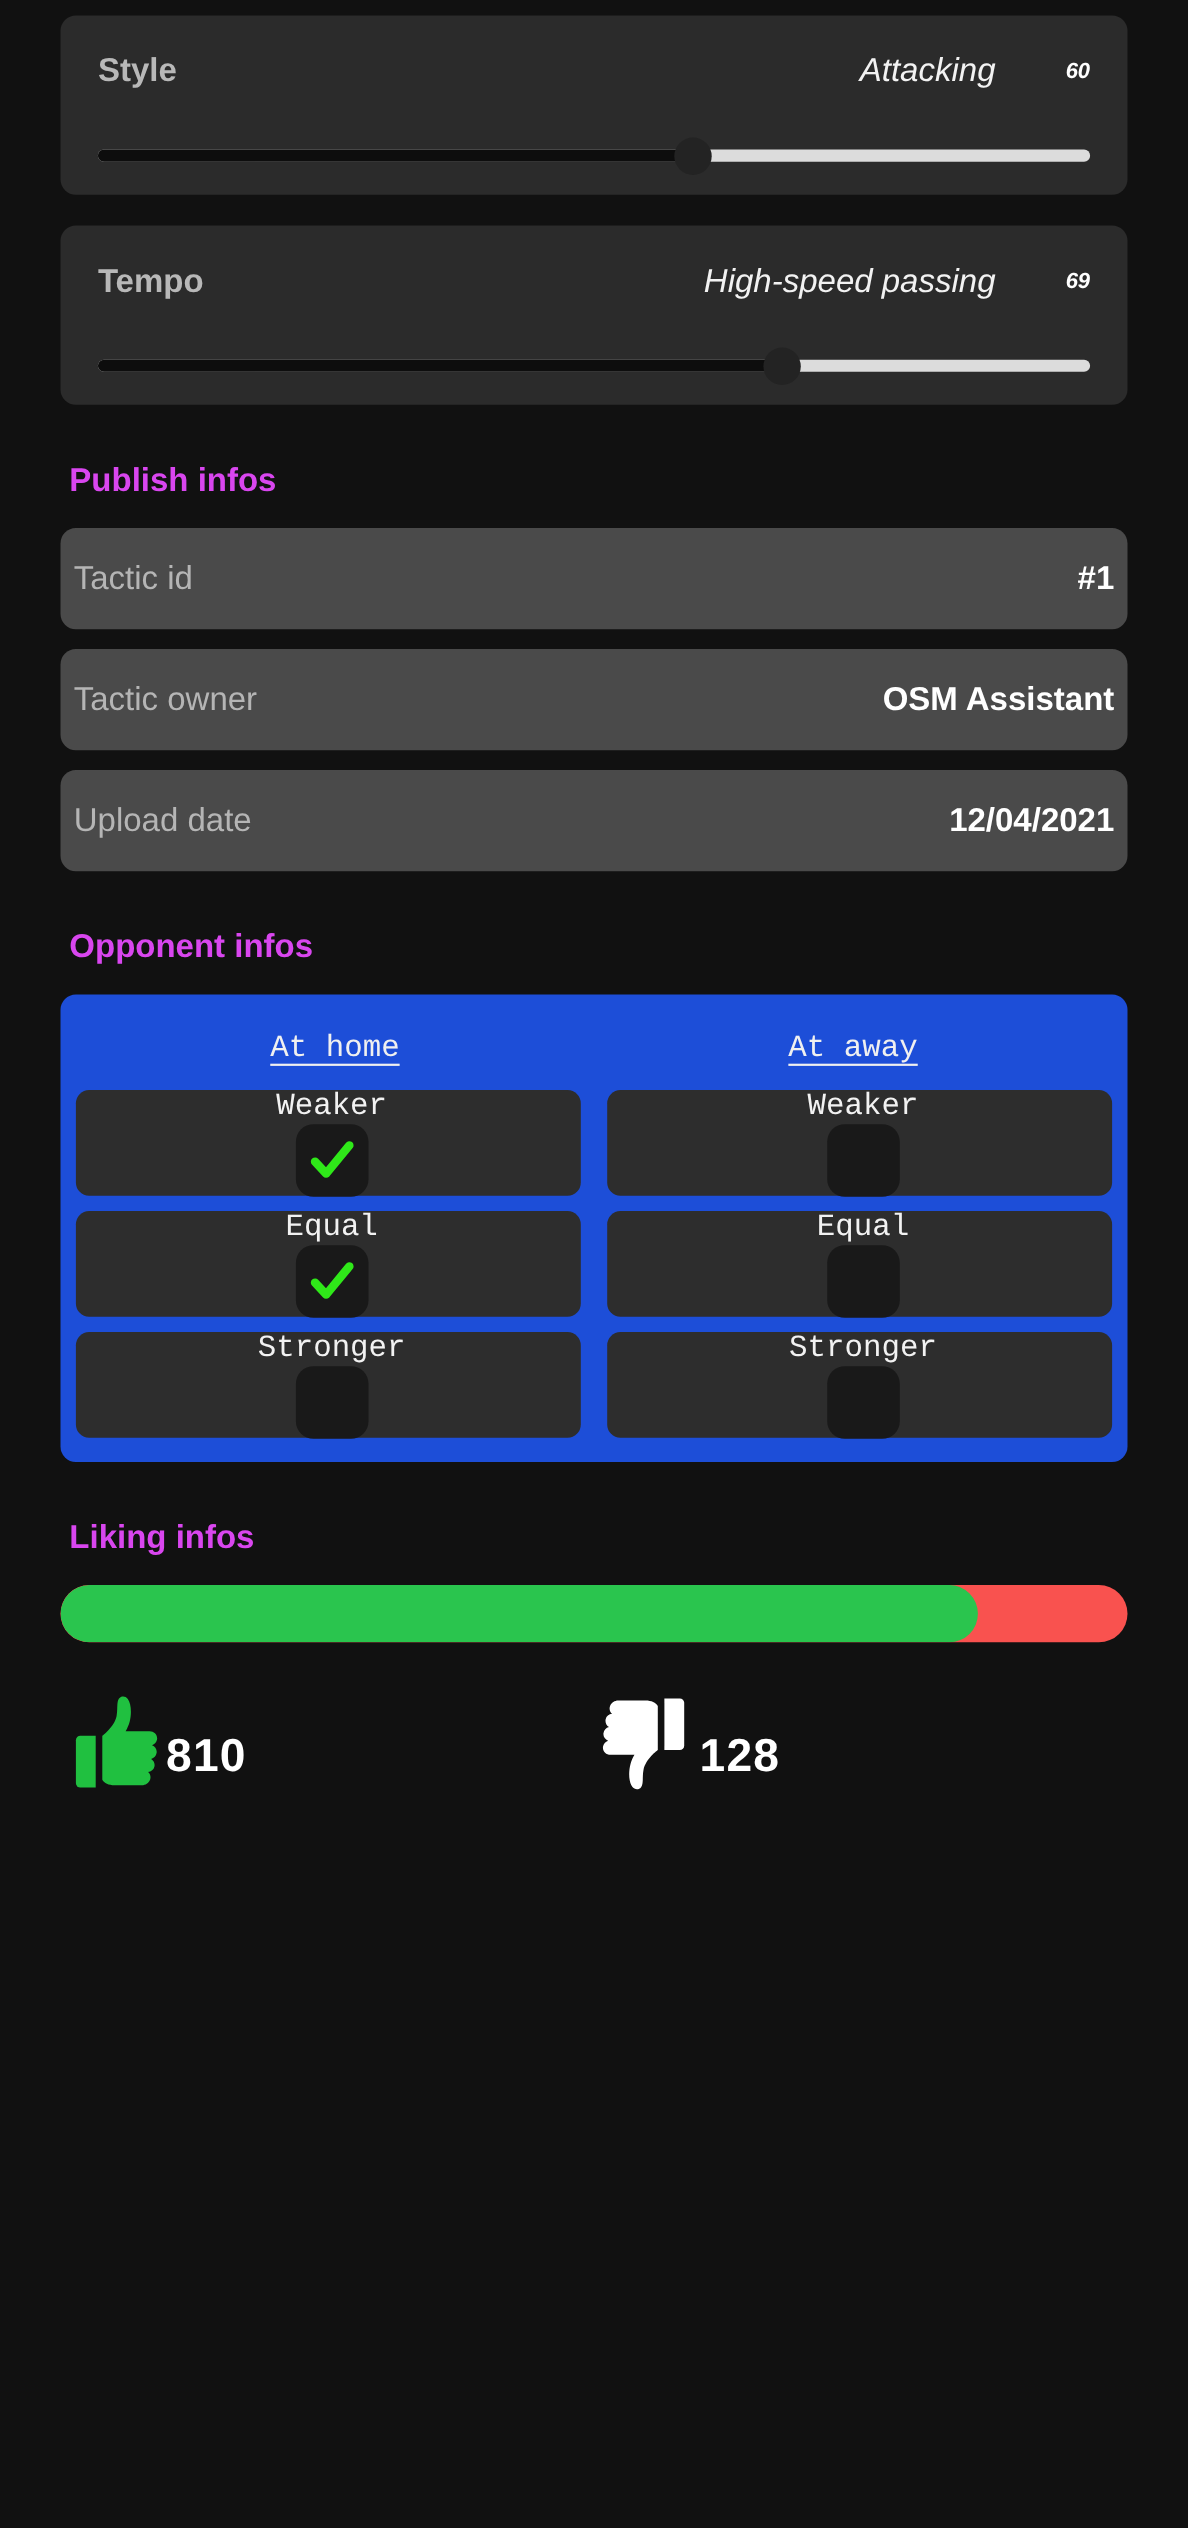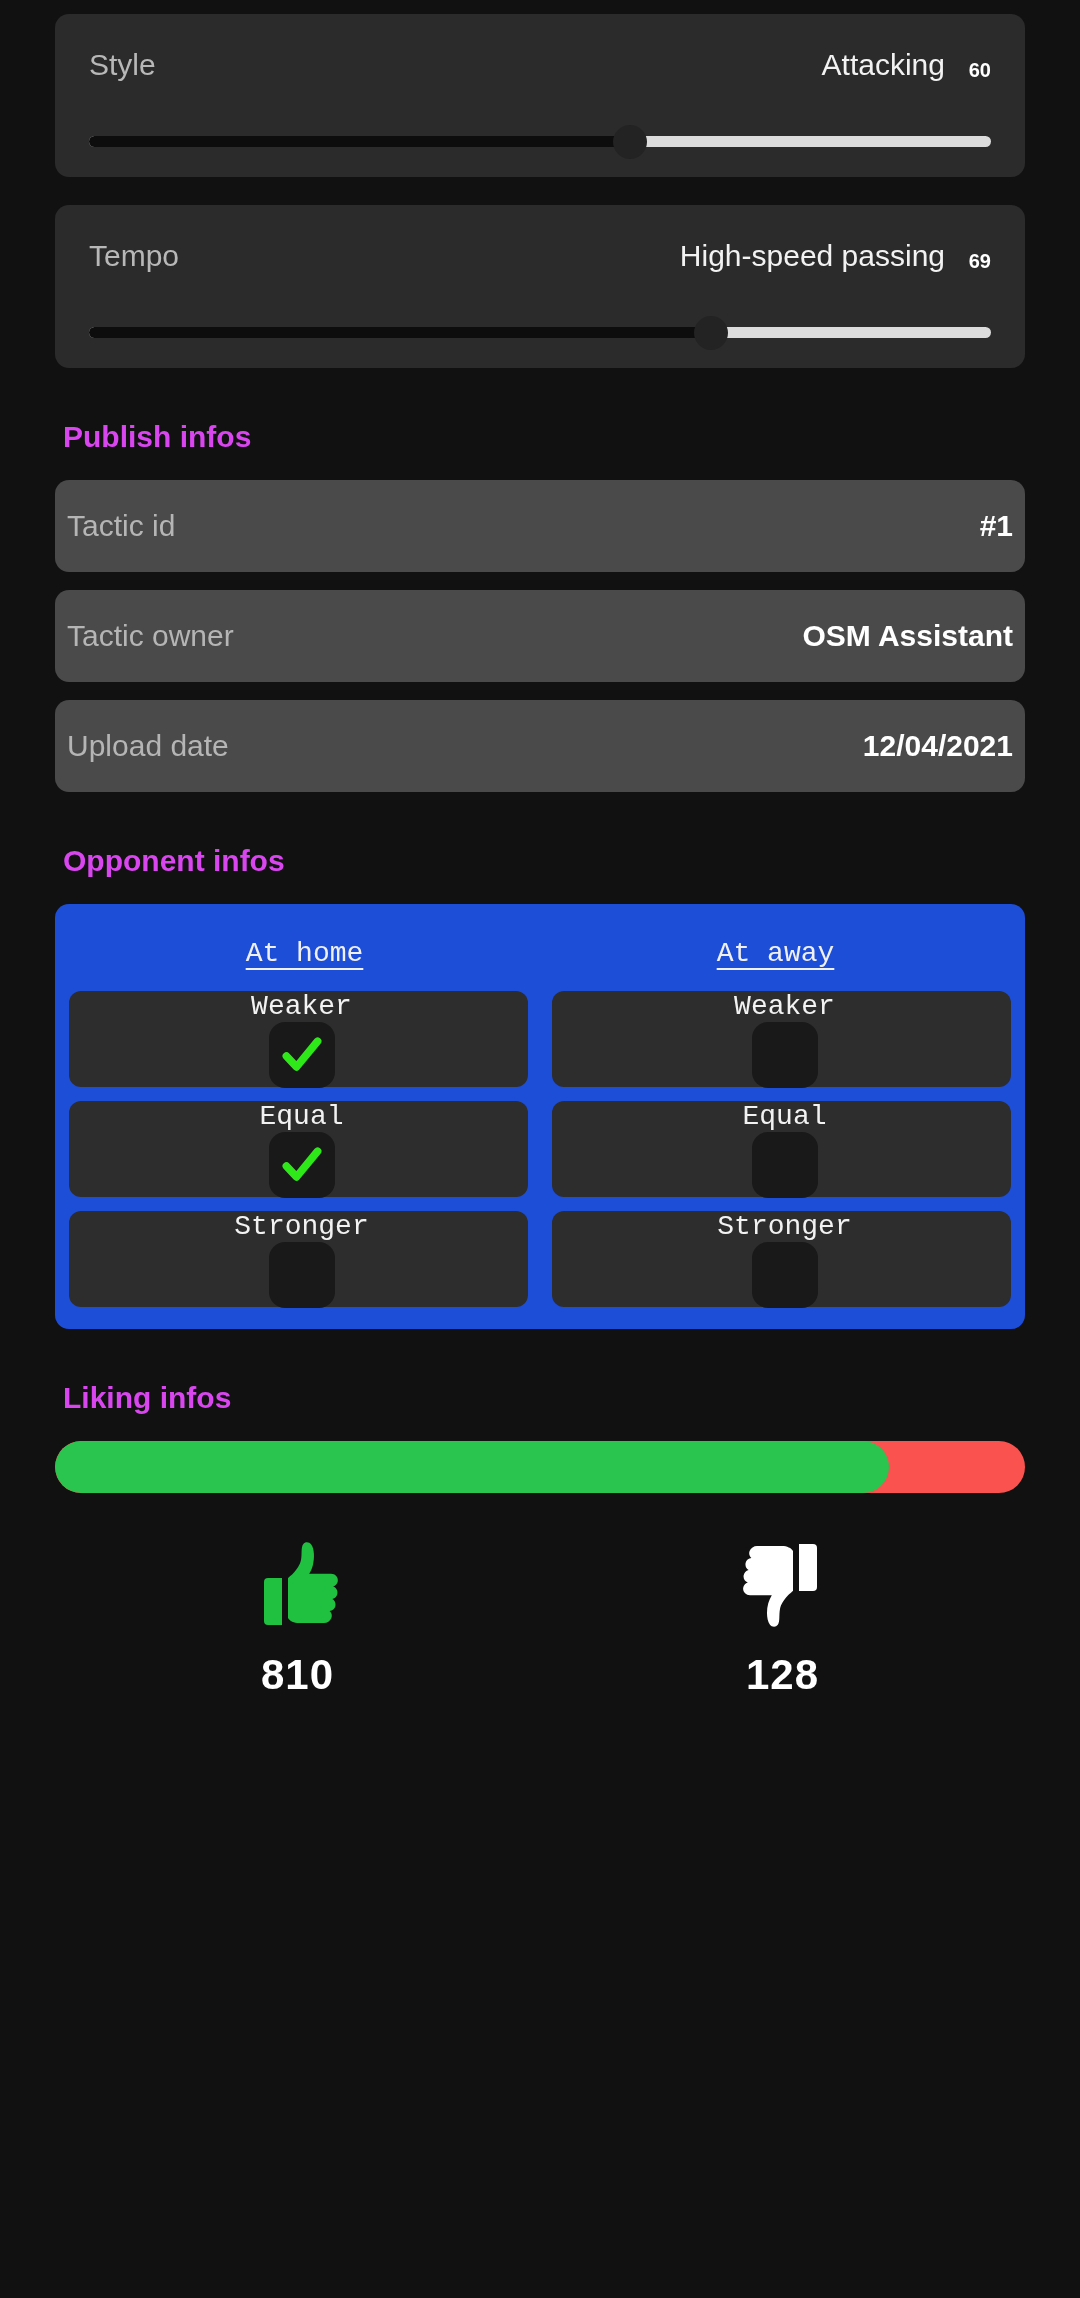--- a/index.html
+++ b/index.html
@@ -32,25 +32,27 @@
 
   .slider-head {
     display: flex;
     align-items: baseline;
     justify-content: space-between;
     margin-bottom: 54px;
   }
   .slider-label {
     font-size: 30px;
     color: #b8b8b8;
-    font-weight: 400;
+    font-weight: 700;
   }
   .slider-right {
     display: flex;
-    align-items: flex-end;
+    align-items: center;
+    gap: 40px;
+    font-style: italic;
   }
   .slider-value-text {
     font-size: 30px;
     color: #f2f2f2;
     font-weight: 400;
   }
   .slider-value-num {
     font-size: 20px;
     color: #ffffff;
     font-weight: 700;
@@ -179,21 +181,21 @@
     border-radius: 26px;
   }
 
   .like-counts {
     display: flex;
     margin-top: 46px;
   }
   .like-col {
     flex: 1;
     display: flex;
-    flex-direction: column;
+    flex-direction: row;
     align-items: center;
   }
   .thumb-icon { display: block; }
   .like-num {
     font-size: 42px;
     font-weight: 700;
     color: #ffffff;
     margin-top: 16px;
     letter-spacing: 1px;
   }

